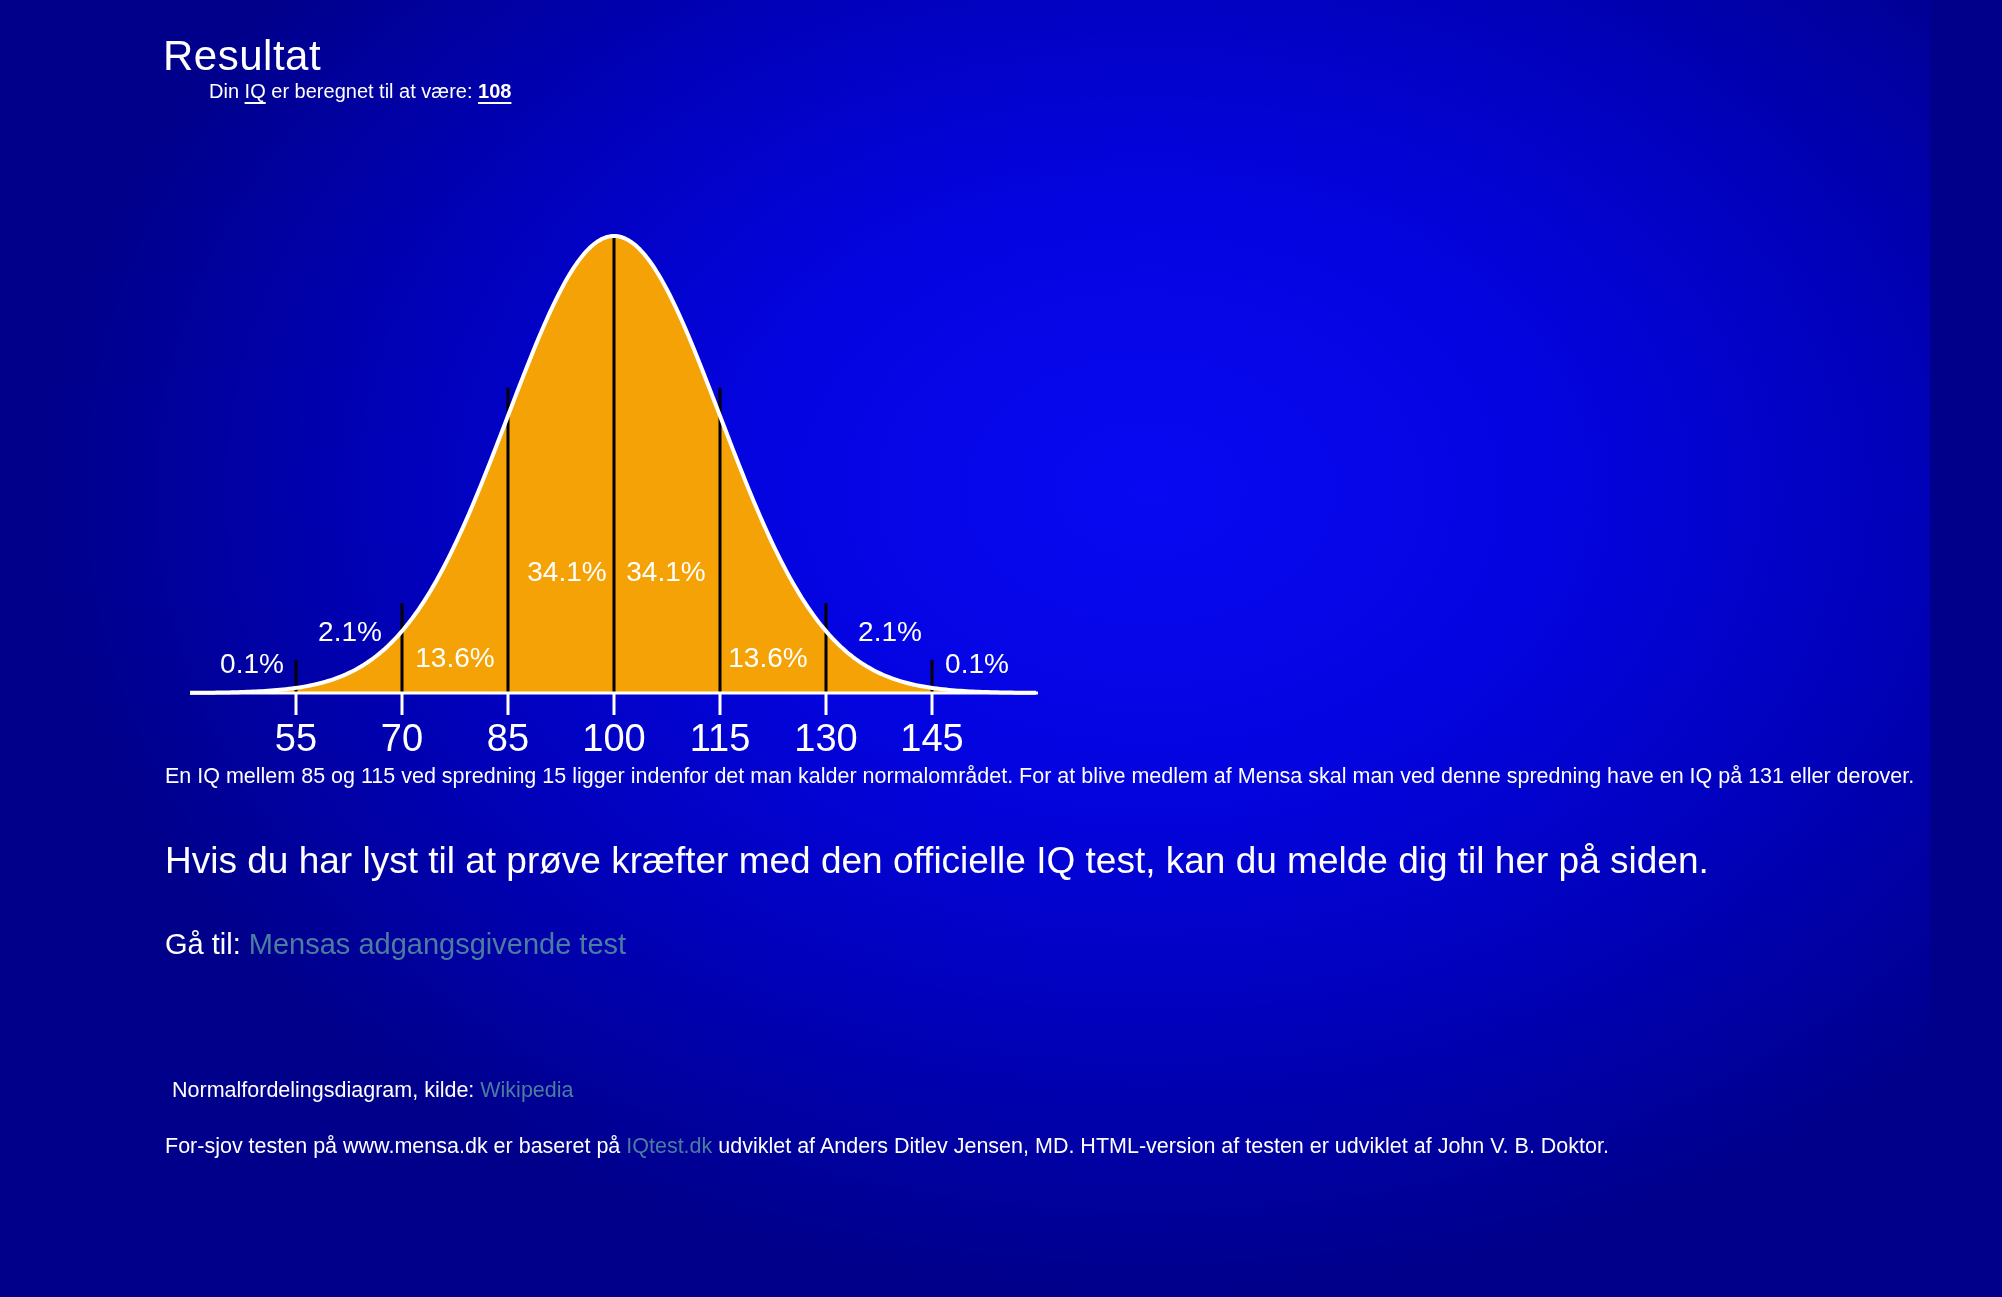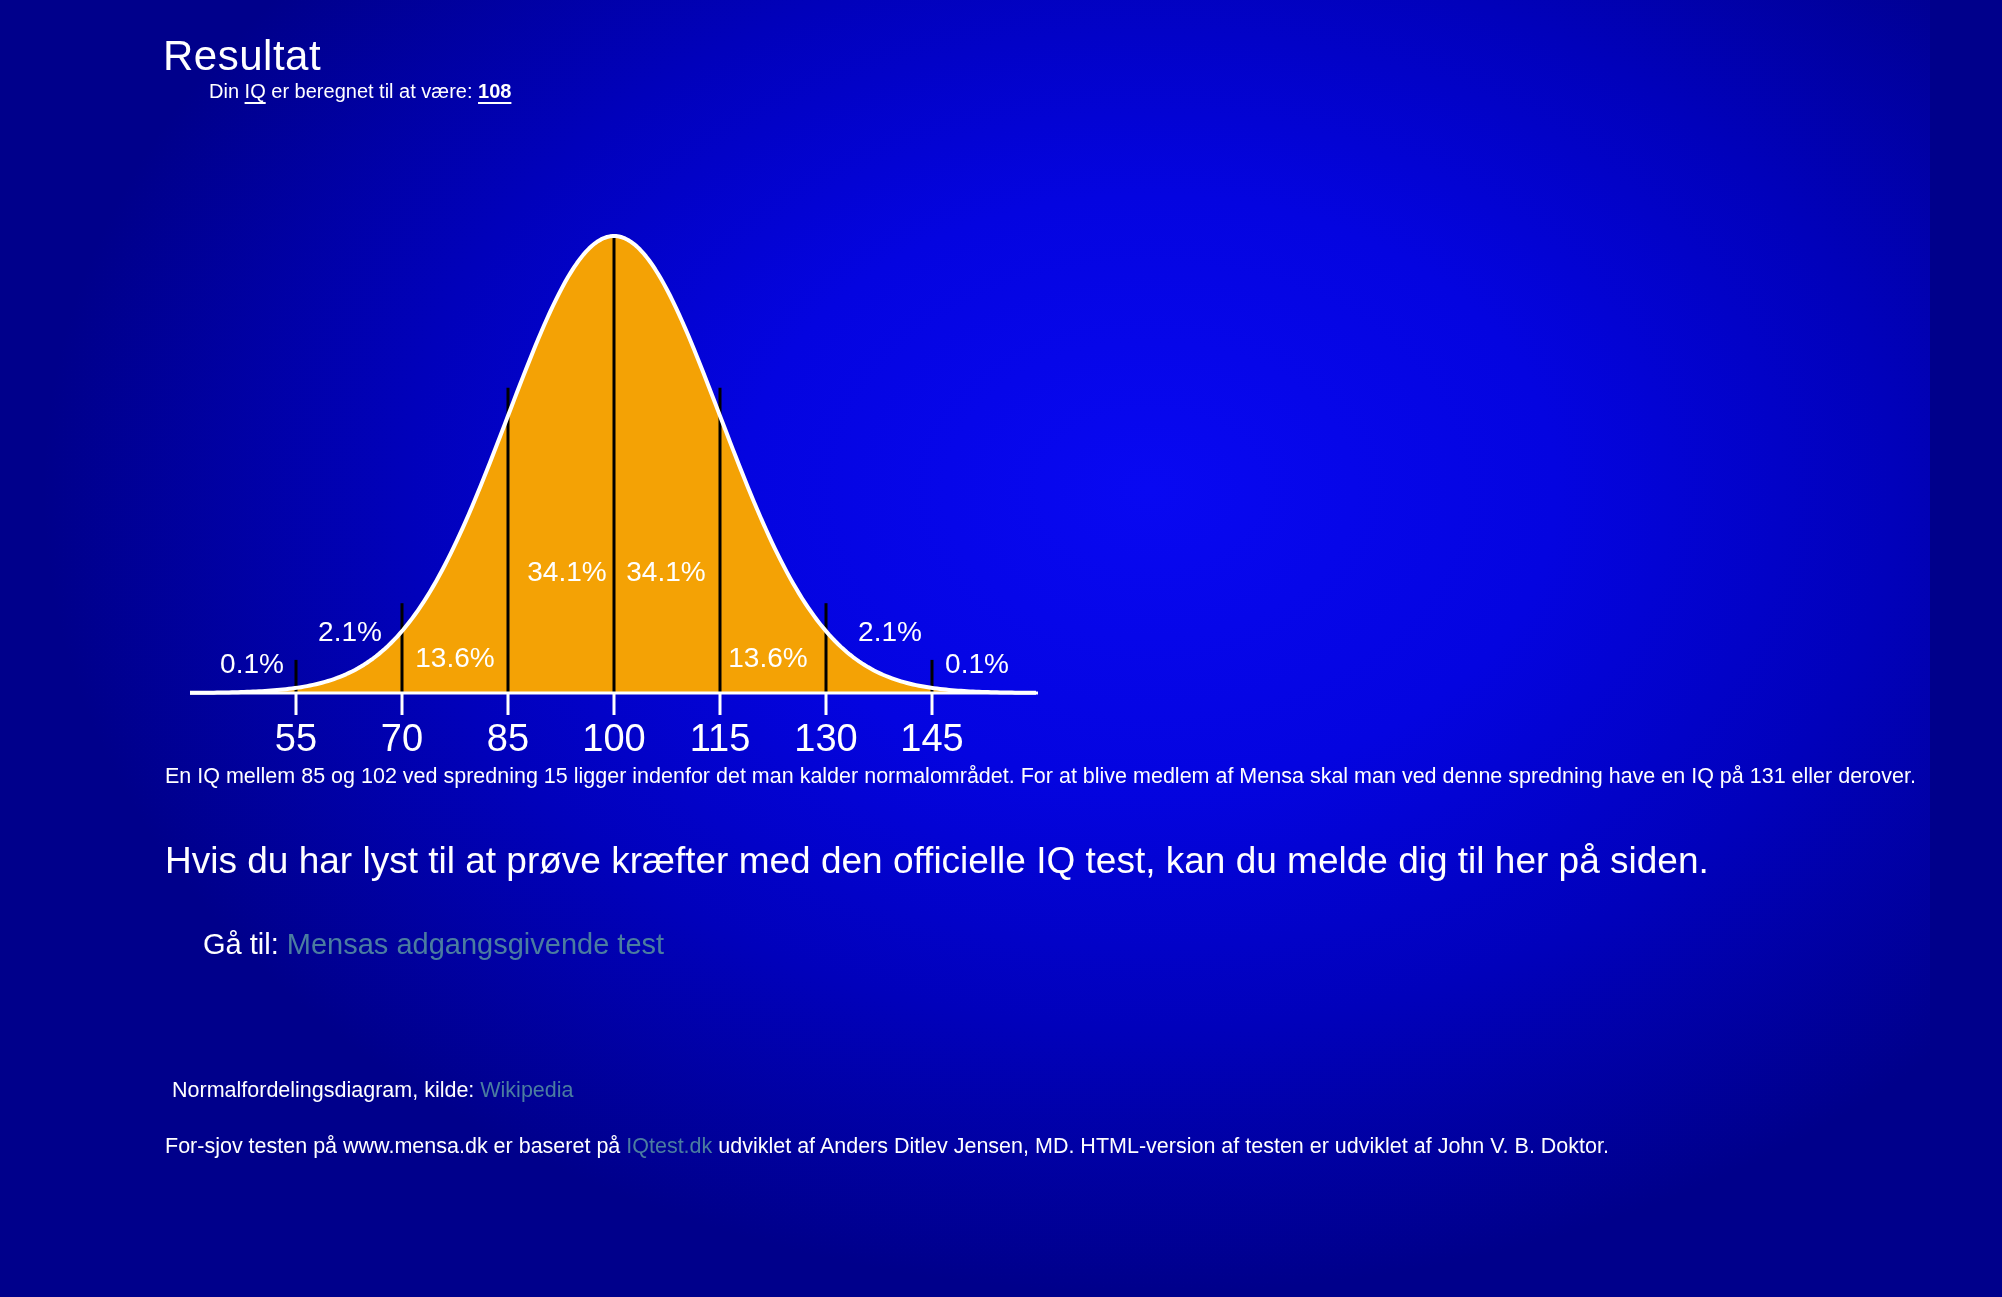--- a/index.html
+++ b/index.html
@@ -20,21 +20,21 @@
   }
   .line-lg{left:165px;font-size:20px;margin-left:44px;}
   .u{text-decoration:underline;text-underline-offset:4px;}
   .b{font-weight:700;}
   #result-line{top:80px;}
   #method-line{top:140px;}
   #chart{left:148px;top:228px;width:900px;height:545px;}
   #chart svg{display:block;}
   #caption-line{left:165px;top:764px;font-size:21.5px;width:1780px;}
   #cta-line{left:165px;top:840px;font-size:37px;}
-  .goto-line{left:165px;font-size:29px;margin-left:38px;}
+  .goto-line{left:165px;font-size:29px;}
   #goto-1{top:928px;}
   #goto-2{top:986px;}
   a.pagelink{color:#4b7da0;text-decoration:none;cursor:pointer;}
   #source-line{left:165px;top:1078px;font-size:21.5px;margin-left:7px;}
   #footer-line{left:165px;top:1134px;font-size:21.5px;width:1780px;}
 </style>
 </head>
 <body>
 
 <div id="page">
@@ -76,21 +76,21 @@
         <text x="202" y="413" fill="#FFFFFF" font-size="28" text-anchor="middle" font-family="&quot;Liberation Sans&quot;, sans-serif">2.1%</text>
         <text x="307" y="439" fill="#FFFFFF" font-size="28" text-anchor="middle" font-family="&quot;Liberation Sans&quot;, sans-serif">13.6%</text>
         <text x="419" y="353" fill="#FFFFFF" font-size="28" text-anchor="middle" font-family="&quot;Liberation Sans&quot;, sans-serif">34.1%</text>
         <text x="518" y="353" fill="#FFFFFF" font-size="28" text-anchor="middle" font-family="&quot;Liberation Sans&quot;, sans-serif">34.1%</text>
         <text x="620" y="439" fill="#FFFFFF" font-size="28" text-anchor="middle" font-family="&quot;Liberation Sans&quot;, sans-serif">13.6%</text>
         <text x="742" y="413" fill="#FFFFFF" font-size="28" text-anchor="middle" font-family="&quot;Liberation Sans&quot;, sans-serif">2.1%</text>
         <text x="829" y="445" fill="#FFFFFF" font-size="28" text-anchor="middle" font-family="&quot;Liberation Sans&quot;, sans-serif">0.1%</text>
       </svg>
   </div>
 
-  <div id="caption-line" class="abs">En IQ mellem 85 og 102 ved spredning 15 ligger indenfor det man kalder normalområdet. For at blive medlem af Mensa skal man ved denne spredning have en IQ på 131 eller derover.</div>
+  <div id="caption-line" class="abs">En IQ mellem 85 og 115 ved spredning 15 ligger indenfor det man kalder normalområdet. For at blive medlem af Mensa skal man ved denne spredning have en IQ på 131 eller derover.</div>
 
   <div id="cta-line" class="abs">Hvis du har lyst til at prøve kræfter med den officielle IQ test, kan du melde dig til her på siden.</div>
 
   <div id="goto-1" class="abs goto-line">
     <span>Gå til: </span><a class="pagelink">Mensas adgangsgivende test</a>
   </div>
 
 
   <div id="source-line" class="abs">
     <span>Normalfordelingsdiagram, kilde: </span><a class="pagelink">Wikipedia</a>

